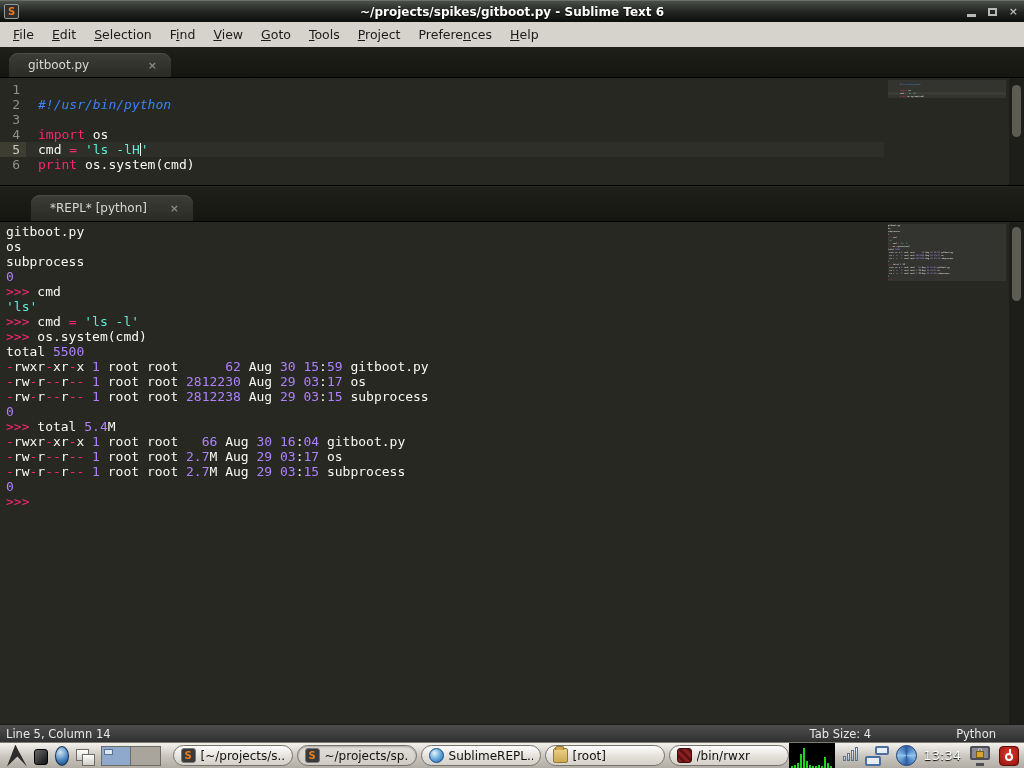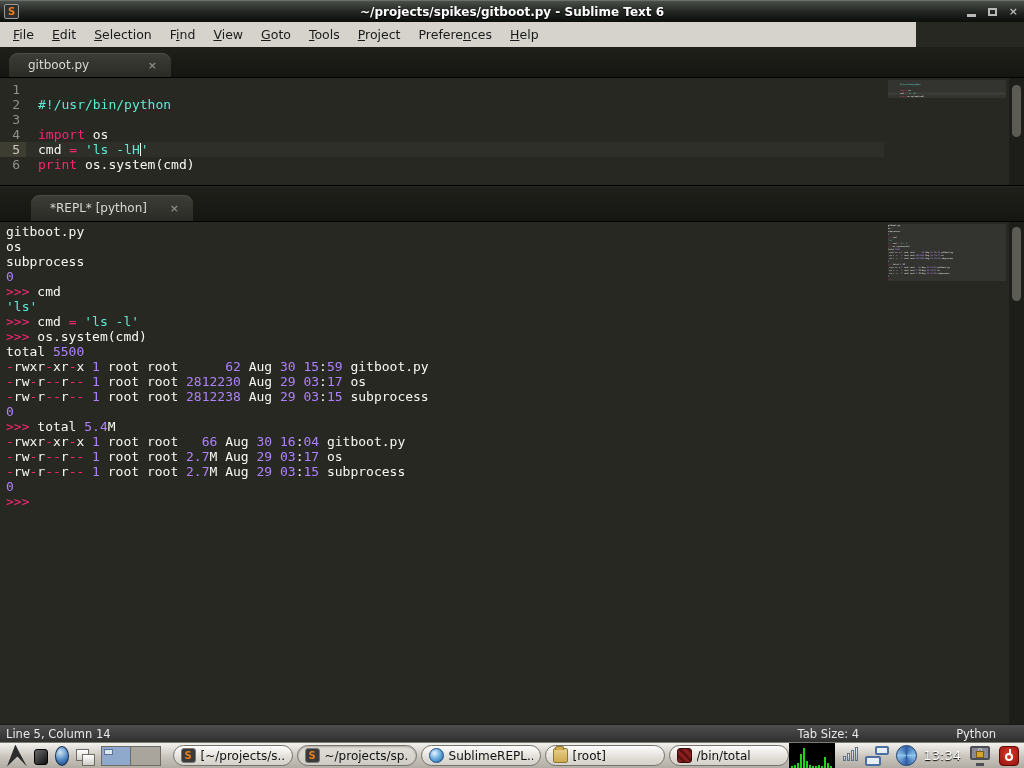--- a/index.html
+++ b/index.html
@@ -13,21 +13,21 @@
   #title-icon { width:15px; height:15px; margin-left:4px; background:#2e2e2e; border:1px solid #9a9a9a;
     border-radius:2px; color:#e87d1e; font:bold 10px/13px "DejaVu Sans",sans-serif; text-align:center; }
   #title-text { position:absolute; left:0; right:0; text-align:center; color:#fff;
     font:bold 12px/22px "DejaVu Sans",sans-serif; text-shadow:0 1px 1px #000; }
   #win-controls { position:absolute; right:6px; top:0; height:22px; display:flex; align-items:center; gap:12px; }
   .wc { color:#b9b9b9; font:bold 11px/22px "DejaVu Sans",sans-serif; cursor:default; }
   #wc-min { width:9px; height:3px; background:#b9b9b9; margin-top:6px; }
   #wc-restore { width:9px; height:8px; border:2px solid #b9b9b9; position:relative; }
 
   
-  #menubar { position:absolute; top:22px; left:0; width:916px; height:25px;
+  #menubar { position:absolute; top:22px; left:0; width:1024px; height:25px;
     background:#d6d3cc; display:flex; align-items:center; padding-left:4px; }
   .menu-item { padding:3px 9px; color:#1a1a1a; font:12.5px "DejaVu Sans",sans-serif; }
   .menu-item u { text-decoration:underline; }
 
   
   .tabbar { position:absolute; left:0; width:1024px; background:linear-gradient(#20201b,#151511);
     border-bottom:1px solid #000; }
   #ed-tabbar  { top:47px;  height:31px; }
   #repl-tabbar{ top:187px; height:35px; }
   .tab { position:absolute; bottom:0; left:9px; width:162px; display:flex; align-items:center;
@@ -51,40 +51,40 @@
   .crow.current .lnum { background:#3e3d32; color:#c8c8c2; }
   .lct { padding-left:12px; }
   #repl-pane .lct { padding-left:0; }
 
   .tk-plain  { color:#f8f8f2; }
   .tk-kw     { color:#f92672; }
   .tk-op     { color:#f92672; }
   .tk-prompt { color:#f92672; }
   .tk-string { color:#5eead4; }
   .tk-num    { color:#ae81ff; }
-  .tk-comment{ color:#5eead4; }
+  .tk-comment{ color:#3b82f6;font-style:italic; }
   .cursor { display:inline-block; width:1px; height:13px; background:#f8f8f0; vertical-align:-2px; }
 
   
   .minimap { position:absolute; top:2px; right:18px; width:118px; overflow:hidden; }
   .minimap .crow { height:3px; font:2px/3px "DejaVu Sans Mono",monospace; letter-spacing:0; }
   .mini-viewport { position:absolute; top:0; left:0; right:0; background:rgba(255,255,255,0.06); }
   #ed-mini-vp { height:22px; } #repl-mini-vp { height:66px; }
   .vscroll { position:absolute; top:0; bottom:0; right:0; width:15px; background:rgba(0,0,0,0.25); }
   .vthumb { position:absolute; left:3px; width:9px; border-radius:4.5px; background:#5c5c55; }
   #ed-thumb { top:7px; height:52px; } #repl-thumb { top:5px; height:74px; }
 
   
   #statusbar { position:absolute; top:724px; left:0; width:1024px; height:18px;
     background:linear-gradient(#4e4e4e,#303030); border-top:1px solid #1a1a1a;
     display:flex; align-items:center; color:#e8e8e8; font:11.5px "DejaVu Sans",sans-serif; }
   #status-left { padding-left:6px; }
   #status-spacer { flex:1; }
   #status-tabsize { margin-right:85px; }
-  #status-lang { margin-right:28px;margin-left:12px; }
+  #status-lang { margin-right:28px; }
 
   
   #taskbar { position:absolute; top:742px; left:0; width:1024px; height:26px;
     background:linear-gradient(#f4f2ee,#c9c5bd 55%,#b1ada5); border-top:1px solid #7d7973;
     display:flex; align-items:center; }
   .launcher { margin-left:7px; width:22px; height:20px; position:relative; }
   #launch-arrow { width:30px; height:22px; background:#2c2c2c;
     clip-path:polygon(0 100%,42% 0,58% 30%,100% 100%,52% 55%); }
   #launch-box { width:20px; height:16px; margin-top:3px; border-radius:3px;
     background:linear-gradient(135deg,#6a6a6a,#111); border:1px solid #000; }
@@ -288,21 +288,21 @@
         <div class="task-btn">
           <span class="ticon repl-globe"></span>
           <span class="tlabel">SublimeREPL...</span>
         </div>
         <div class="task-btn">
           <span class="ticon folder"></span>
           <span class="tlabel">[root]</span>
         </div>
         <div class="task-btn">
           <span class="ticon terminal"></span>
-          <span class="tlabel">/bin/total</span>
+          <span class="tlabel">/bin/rwxr</span>
         </div>
       </div>
     <div id="tray">
       <div id="cpu-graph">
           <span class="bar" style="height: 2px;"></span>
           <span class="bar" style="height: 3px;"></span>
           <span class="bar" style="height: 5px;"></span>
           <span class="bar" style="height: 14px;"></span>
           <span class="bar" style="height: 20px;"></span>
           <span class="bar" style="height: 7px;"></span>

